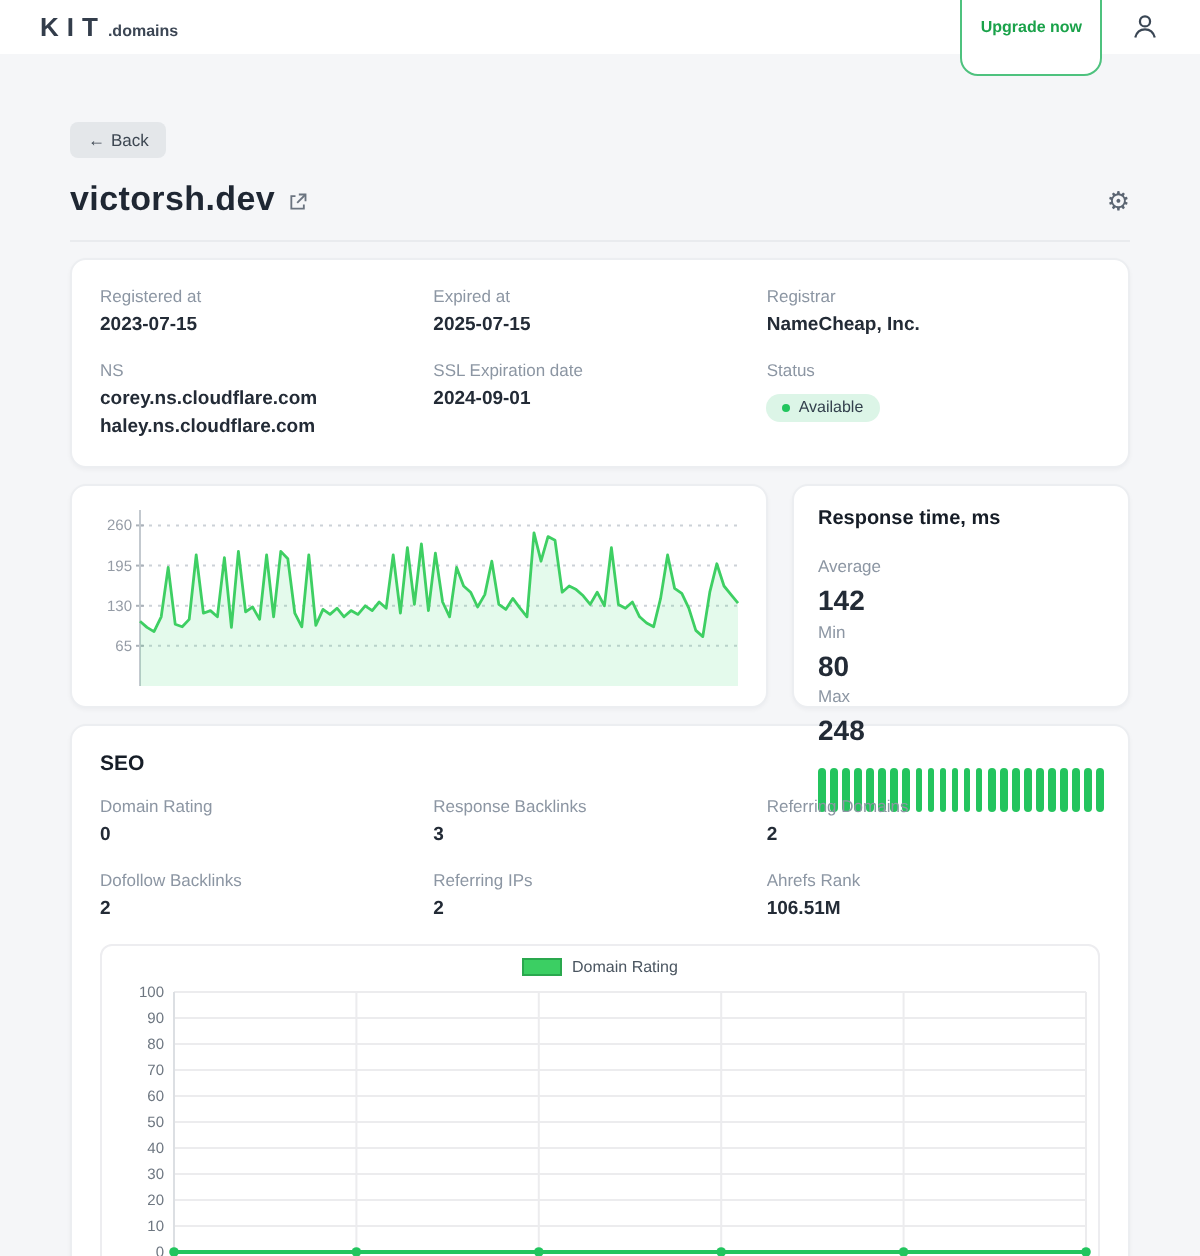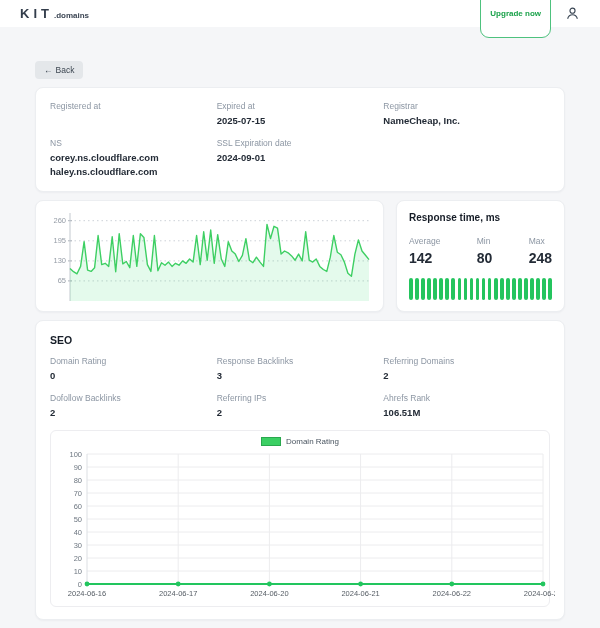--- a/index.html
+++ b/index.html
@@ -34,21 +34,21 @@
   .field-value { font-size:9.5px; font-weight:bold; color:#232b36; line-height:1.45; }
   .badge { display:inline-flex; align-items:center; gap:4px; background:#dcf5e7; border-radius:9px;
            padding:2.5px 8px; font-size:8px; font-weight:normal; color:#33404d; }
   .badge-dot { width:4px; height:4px; border-radius:50%; background:#22c55e; }
 
   
   .charts-row { display:flex; gap:12px; margin-top:8px; }
   .spark-card { width:349px; height:112px; padding:4px 6px; }
   .rt-card { width:177px; height:112px; padding:11px 12px; }
   .rt-title { font-size:10px; font-weight:bold; color:#161d27; }
-  .rt-stats { display:flex; justify-content:space-between; margin-top:13px; }
+  .rt-stats { display:flex; justify-content:space-between; margin-top:13px;flex-direction:column; }
   .rt-stat .field-label { margin-bottom:2px; }
   .rt-stat .field-value { font-size:14px; }
   .rt-bars { display:flex; gap:2.4px; margin-top:9px; height:22px; }
   .rt-bar { flex:1; background:#24c45e; border-radius:2px; }
 
   
   .seo-card { margin-top:8px; padding:13px 14px 12px; }
   .seo-title { font-size:10.5px; font-weight:bold; color:#161d27; }
   .seo-grid { display:grid; grid-template-columns:1fr 1fr 1fr; row-gap:10px; margin-top:10px; }
   .chart-box { margin-top:10px; border:1px solid #ededf0; border-radius:6px; padding:6px 4px 2px; }
@@ -75,41 +75,58 @@
   </div>
 </header>
 
 <main class="page">
 
   <button class="back-btn">
     <span>←</span>
     <span>Back</span>
   </button>
 
+  <div class="title-row">
+    <h1 class="page-title">victorsh.dev</h1>
+    <svg class="ext-link" viewBox="0 0 12 12" fill="none" stroke="#6b7480" stroke-width="1.1">
+      <path d="M4.5 2.5 H2 V10 H9.5 V7.5"></path>
+      <path d="M6.5 1.5 H10.5 V5.5"></path>
+      <path d="M10.5 1.5 L5.5 6.5"></path>
+    </svg>
+    <span class="gear">⚙</span>
+  </div>
 
   <section class="card info-card">
     <div>
       <div class="field-label">Registered at</div>
+      <div class="field-value">2023-07-15</div>
     </div>
     <div>
       <div class="field-label">Expired at</div>
       <div class="field-value">2025-07-15</div>
     </div>
     <div>
       <div class="field-label">Registrar</div>
       <div class="field-value">NameCheap, Inc.</div>
     </div>
     <div>
       <div class="field-label">NS</div>
       <div class="field-value">corey.ns.cloudflare.com</div>
       <div class="field-value">haley.ns.cloudflare.com</div>
     </div>
     <div>
       <div class="field-label">SSL Expiration date</div>
       <div class="field-value">2024-09-01</div>
+    </div>
+    <div>
+      <div class="field-label">Status</div>
+      <span class="badge">
+        <span class="badge-dot"></span>
+        <span>Available</span>
+      </span>
     </div>
   </section>
 
   <div class="charts-row">
     <section class="card spark-card">
       <div id="spark-chart"><svg width="335" height="102" viewBox="0 0 335 102">
             <line x1="28" y1="75.9" x2="327" y2="75.9" stroke="#ccd1d7" stroke-width="1" stroke-dasharray="1.5 3"></line>
             <text x="24" y="78.4" font-size="7.5" fill="#959ca6" text-anchor="end">65</text>
             <line x1="26" y1="75.9" x2="30" y2="75.9" stroke="#aab1b9" stroke-width="1"></line>
             <line x1="28" y1="55.9" x2="327" y2="55.9" stroke="#ccd1d7" stroke-width="1" stroke-dasharray="1.5 3"></line>

